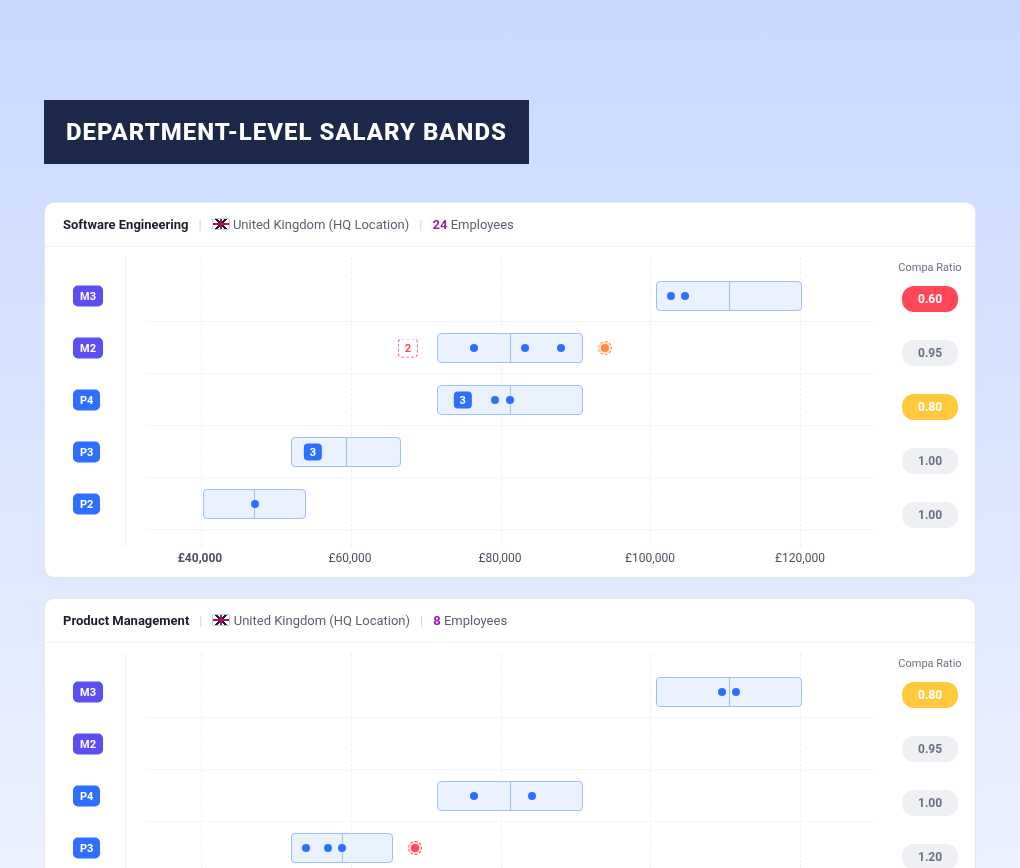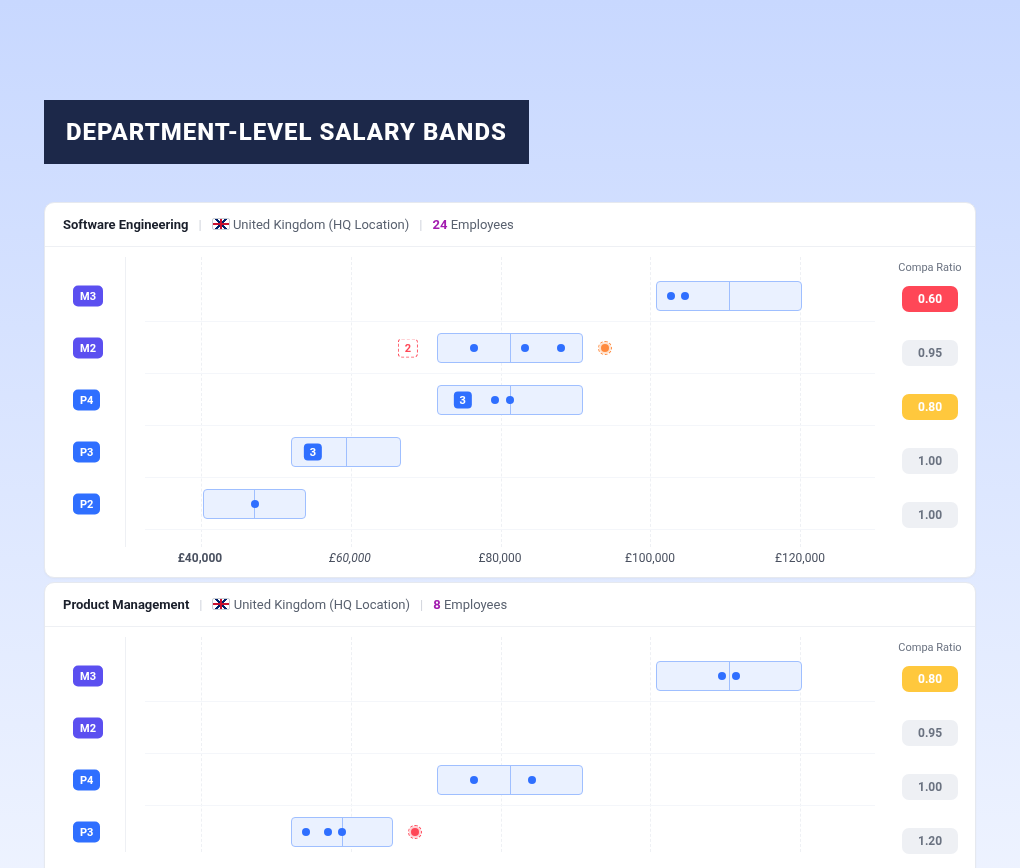--- a/index.html
+++ b/index.html
@@ -21,21 +21,21 @@
     margin: 100px 0 0 44px;
   }
   .cards {
     padding: 38px 44px 0 44px;
   }
   .card {
     background: #fff;
     border: 1px solid #e6e9ef;
     border-radius: 10px;
     box-shadow: 0 1px 2px rgba(0,0,0,0.03);
-    margin-bottom: 4px;
+    margin-bottom: 20px;
     overflow: hidden;
   }
   .card-header {
     display: flex;
     align-items: center;
     gap: 10px;
     padding: 14px 18px;
     border-bottom: 1px solid #eef0f4;
     font-size: 13px;
     color: #5a6270;
@@ -83,21 +83,21 @@
     color: #6a7280;
     margin-bottom: 12px;
     margin-top: 6px;
   }
   .compa-badge {
     display: block;
     font-size: 12px;
     font-weight: 700;
     color: #6a7280;
     background: #eef0f4;
-    border-radius: 7px;
+    border-radius: 12px;
     padding: 6px 16px;
     margin: 0 auto 28px auto;
     width: 56px;
   }
   .compa-badge.red { background:#ff4757; color:#fff; }
   .compa-badge.yellow { background:#ffc83d; color:#fff; }
   .grid {
     position: absolute;
     left: 80px; right: 20px; top: 10px; bottom: 30px;
     border-left: 1px solid #eef0f4;
@@ -218,21 +218,21 @@
               <div class="lvl-badge p">P2</div>
               <div class="band" style="left: 8%; width: 14%;">
                 <div class="mid"></div>
               </div>
               <div class="dot" style="left: 15%;"></div>
               <div class="row-divider"></div>
             </div>
           </div>
           <div class="xlabels">
             <div class="xlabel" style="left: 10%; font-weight: bold;">£40,000</div>
-            <div class="xlabel" style="left: 30%; font-style: italic;">£60,000</div>
+            <div class="xlabel" style="left: 30%;">£60,000</div>
             <div class="xlabel" style="left: 50%;">£80,000</div>
             <div class="xlabel" style="left: 70%;">£100,000</div>
             <div class="xlabel" style="left: 90%;">£120,000</div>
           </div>
         </div>
         <div class="compa-col">
           <div class="compa-title">Compa Ratio</div>
           <div class="compa-badge red">0.60</div>
           <div class="compa-badge">0.95</div>
           <div class="compa-badge yellow">0.80</div>

